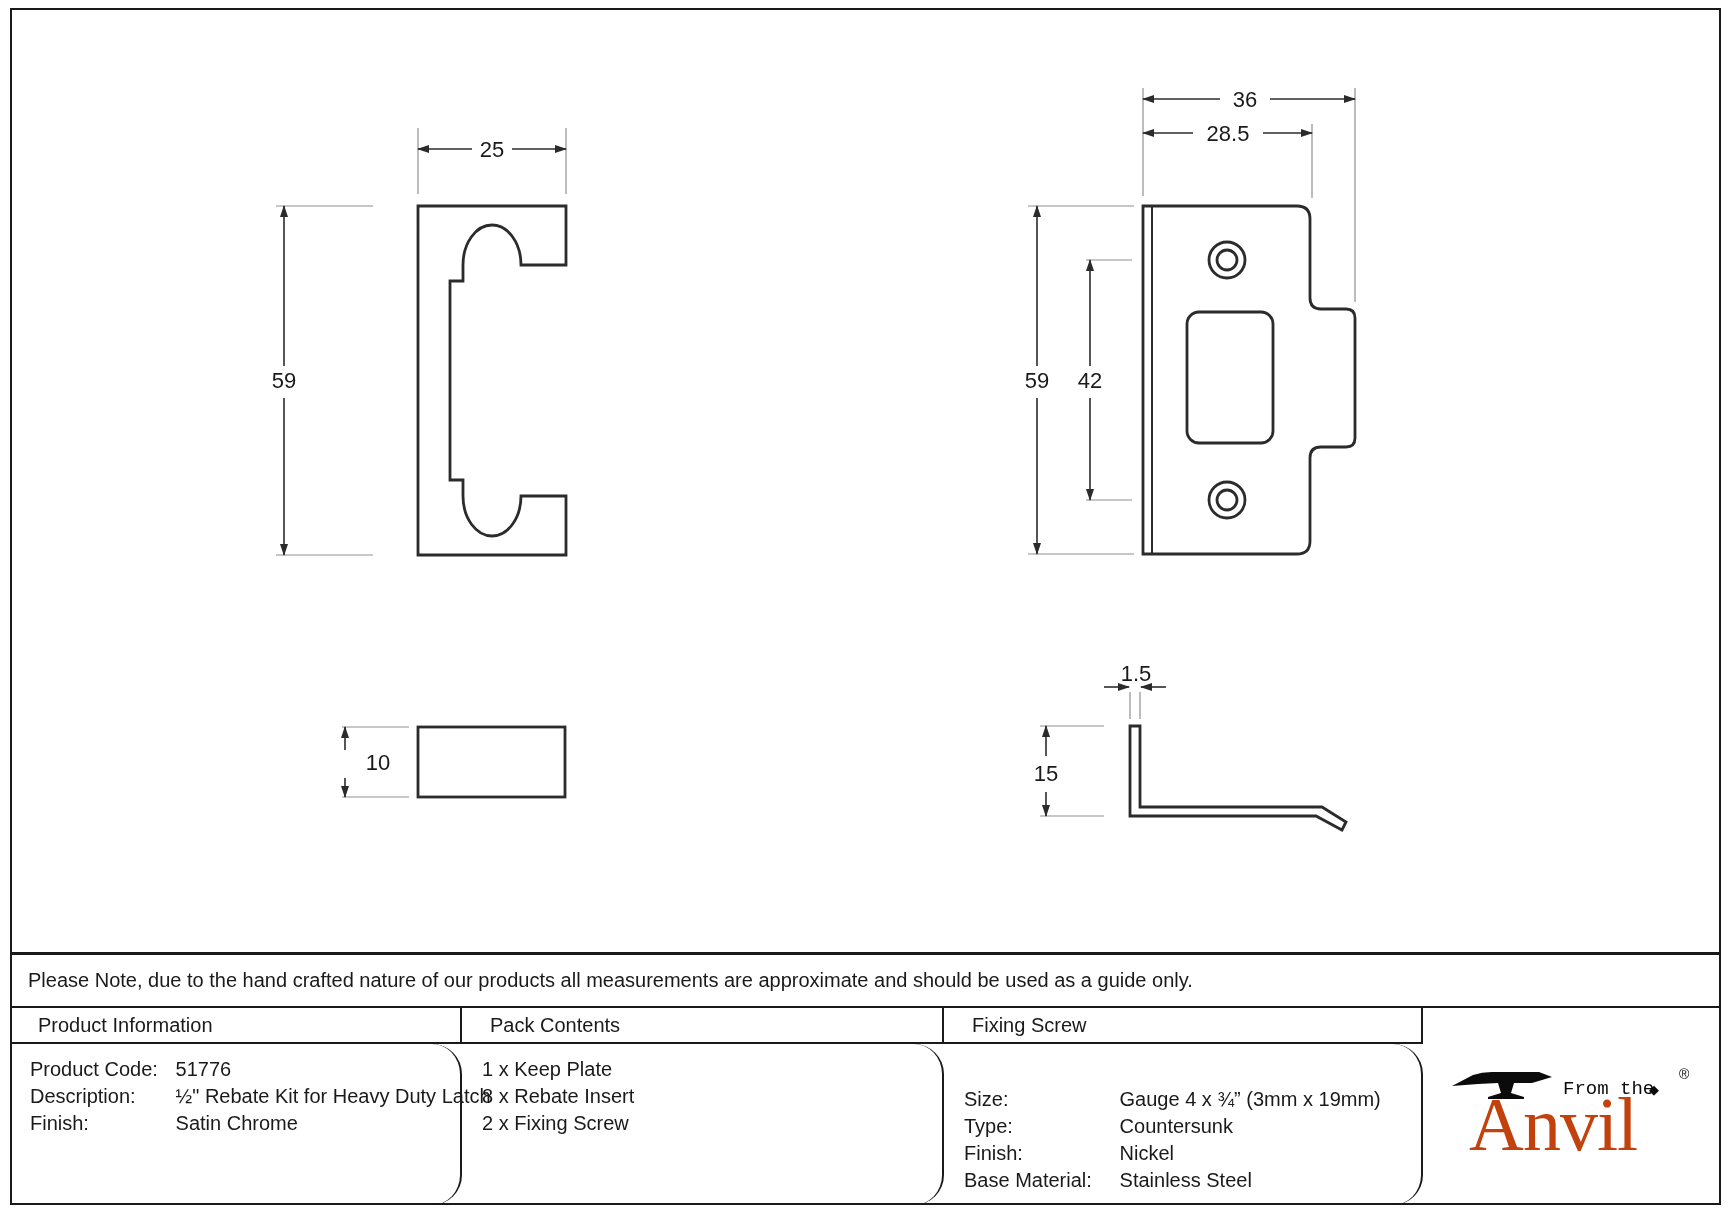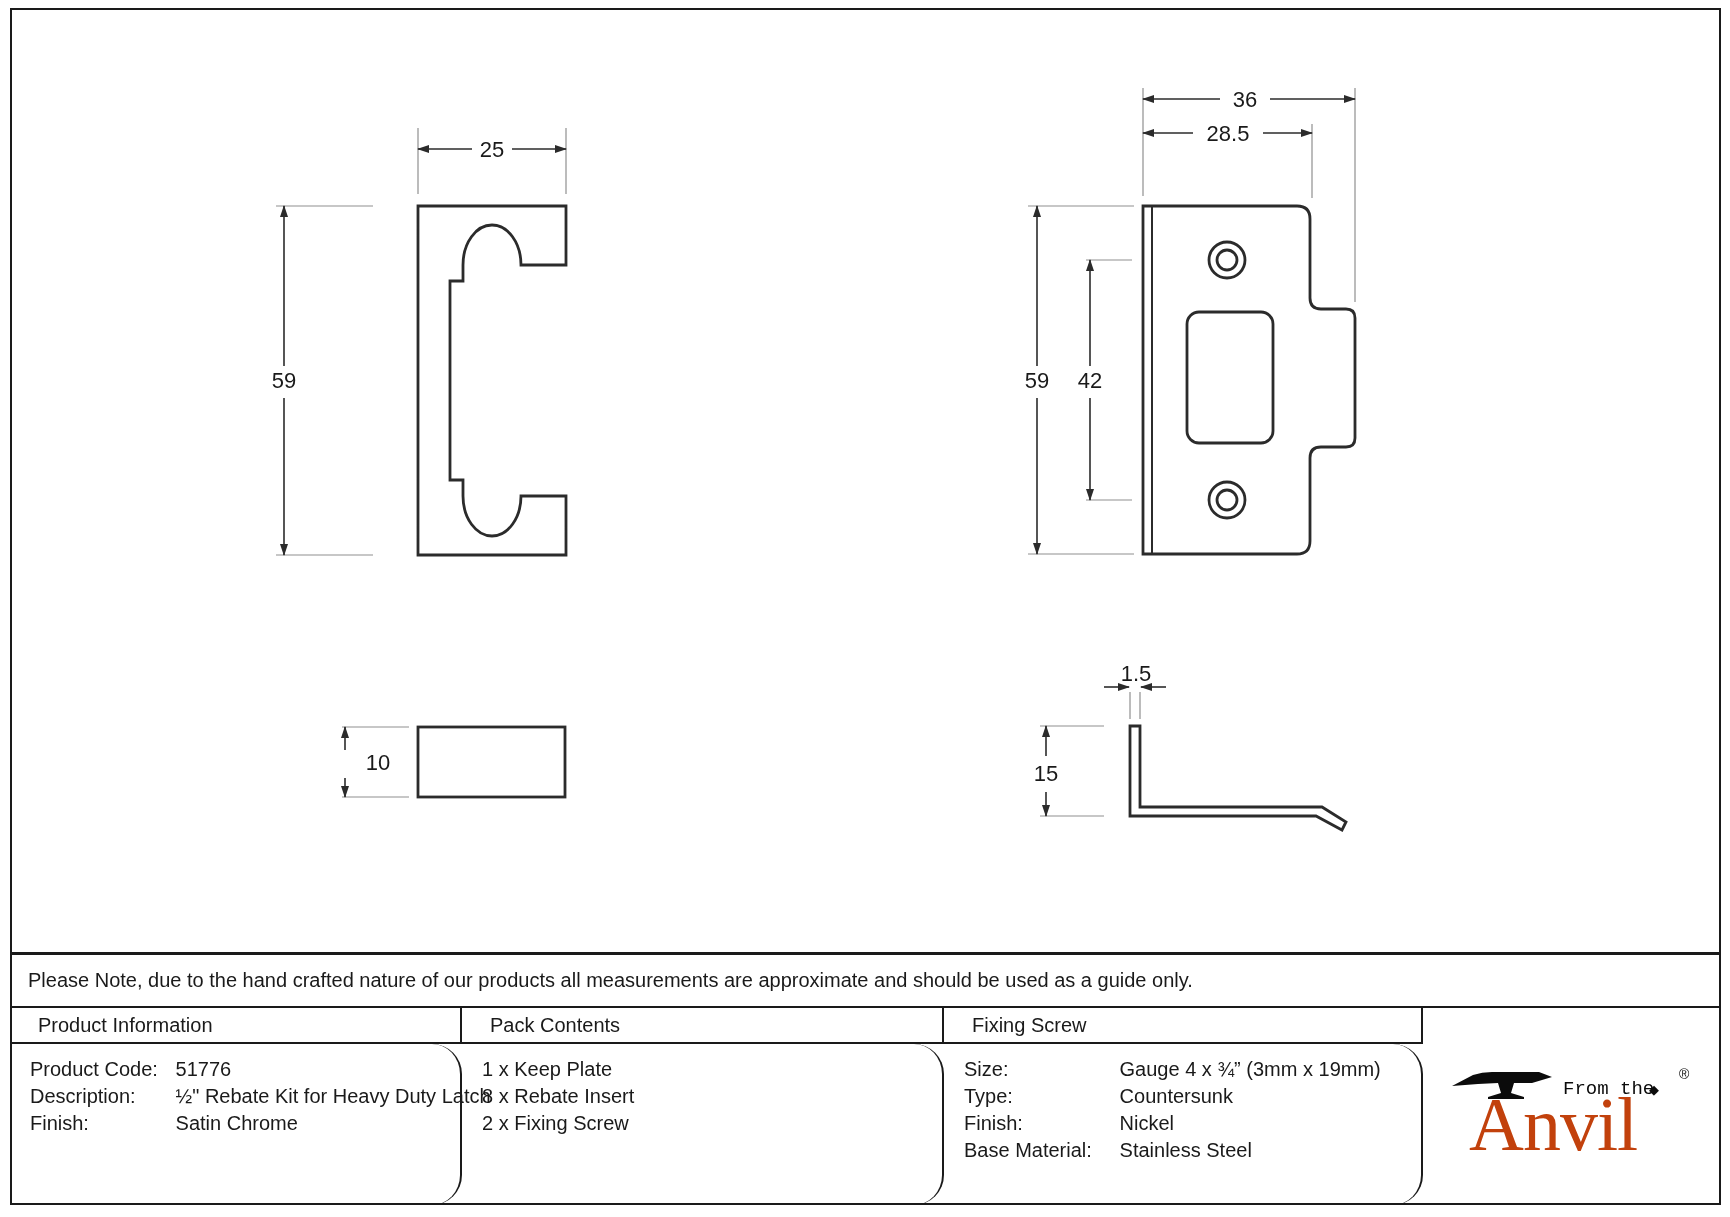--- a/index.html
+++ b/index.html
@@ -18,21 +18,21 @@
             font-size:20px;}
   .spec-table{position:absolute;left:10px;top:1006px;width:1711px;height:199px;box-sizing:border-box;
               border-top:2px solid #1a1a1a;display:grid;
               grid-template-columns:452px 482px 479px 1fr;grid-template-rows:36px 1fr;}
   .hcell{box-sizing:border-box;border-right:2px solid #1a1a1a;border-bottom:2px solid #1a1a1a;
          display:flex;align-items:center;padding-left:28px;font-size:20px;}
   .bcell{box-sizing:border-box;border-right:2px solid #1a1a1a;padding:12px 0 0 20px;font-size:20px;border-radius:30px;}
   .kv{height:27px;line-height:27px;white-space:nowrap;}
   .kv .k{display:inline-block;}
   .c1 .k{width:140px;}
-  .c3 .k{width:150px;}
+  .c3 .k{width:150px;margin-top:30px;}
   .list-item{height:27px;line-height:27px;white-space:nowrap;}
   .logo-cell{grid-row:1 / 3;grid-column:4;position:relative;}
   .logo{position:absolute;inset:0;}
   .logo-brand{position:absolute;left:46px;top:78px;font-family:"Liberation Serif",serif;
               font-weight:normal;font-size:76px;line-height:1;color:#c2410c;letter-spacing:-1px;}
   .logo-anvil{position:absolute;left:28px;top:62px;}
   .logo-tag{position:absolute;left:140px;top:70px;font-family:Liberation Mono, monospace;
             font-size:19px;color:#0b0b0b;}
   .logo-diamond{position:absolute;left:226px;top:74px;font-size:13px;color:#0b0b0b;}
   .logo-reg{position:absolute;left:256px;top:58px;font-size:14px;color:#0b0b0b;}

